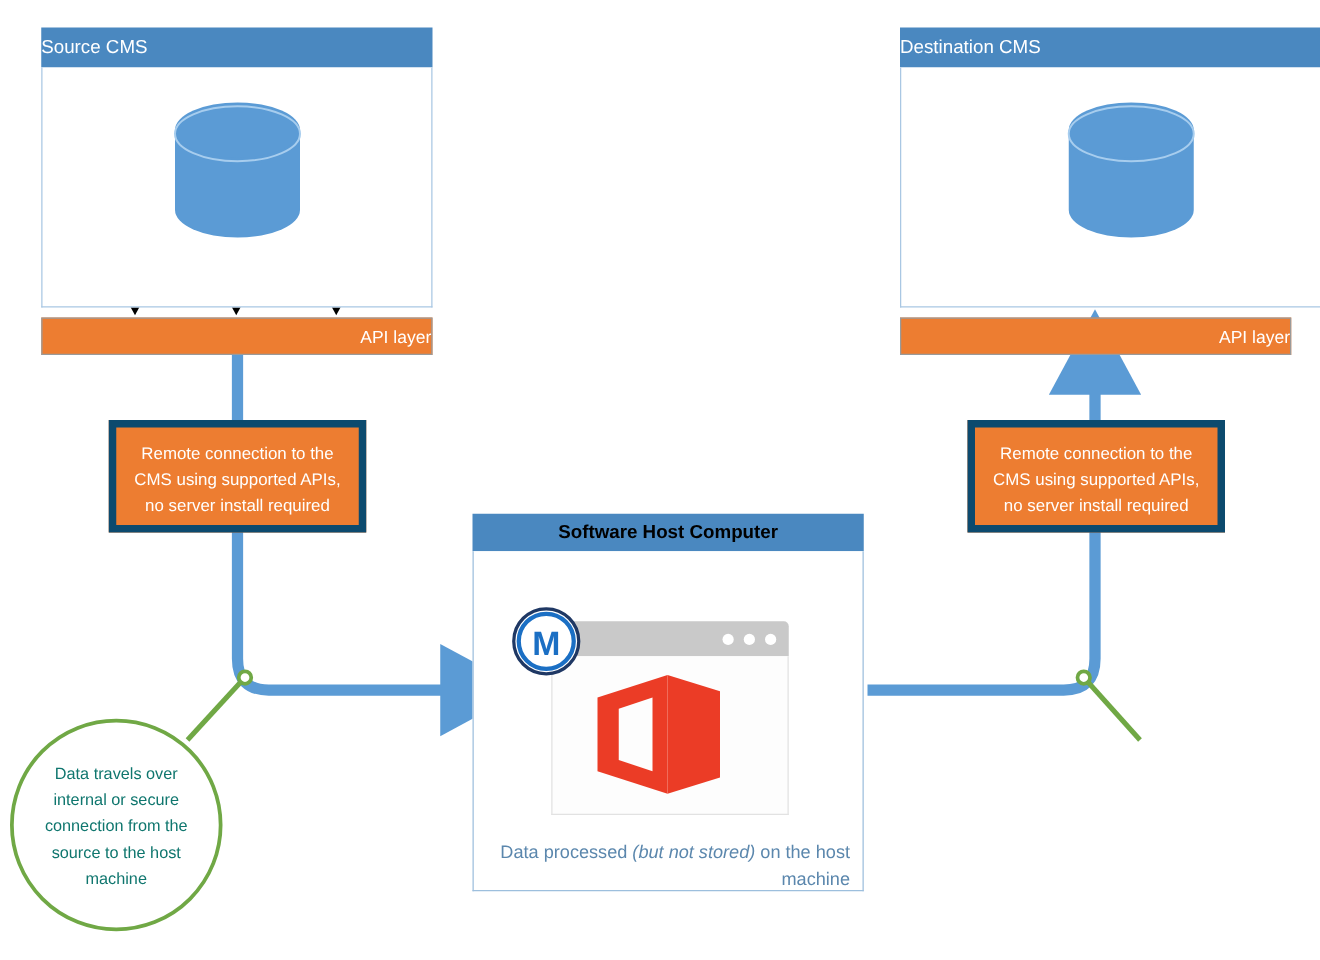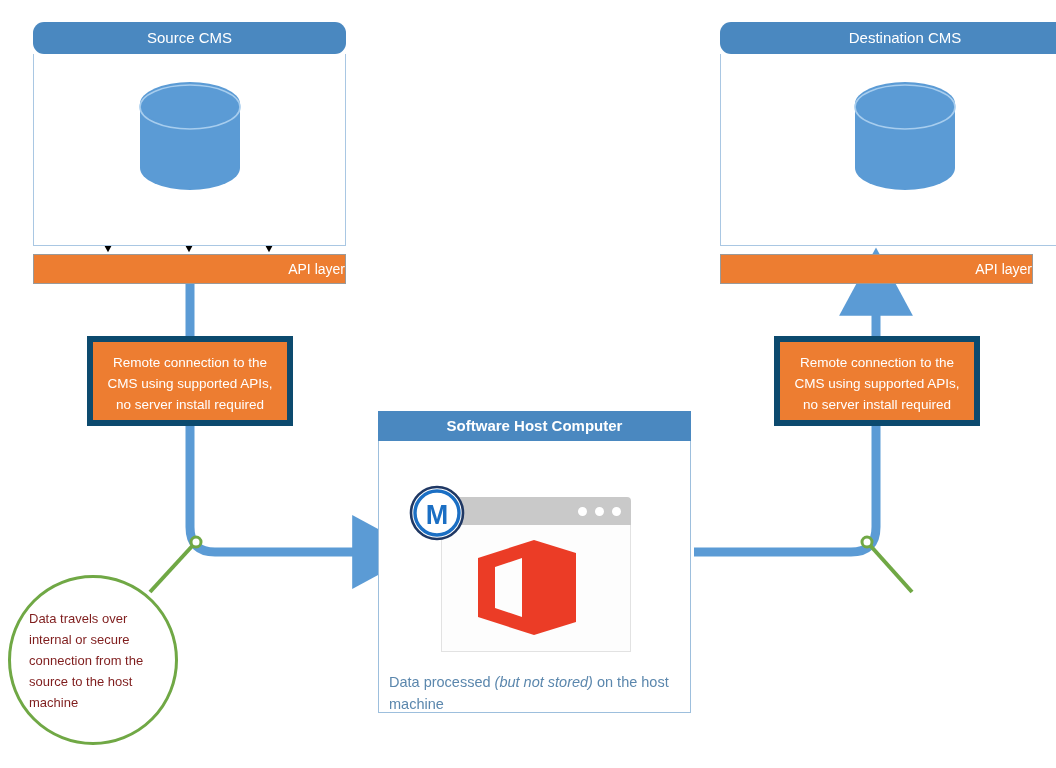--- a/index.html
+++ b/index.html
@@ -30,25 +30,24 @@
   
   .cms-panel {
     position: absolute;
     z-index: 3;
     box-sizing: border-box;
   }
   .cms-header {
     background: #4a88c0;
     color: #ffffff;
     font-size: 15px;
-    text-align: center;
+    text-align: left;
     line-height: 32px;
     height: 32px;
     box-sizing: border-box;
-    border-radius: 11px;
   }
   .cms-body {
     background: #ffffff;
     border: 1px solid #a9c7e3;
     border-top: none;
     box-sizing: border-box;
     position: relative;
   }
 
   
@@ -87,42 +86,42 @@
   }
 
   
   #host-panel {
     position: absolute;
     z-index: 6;
     box-sizing: border-box;
   }
   #host-header {
     background: #4a88c0;
-    color: #ffffff;
+    color: #000000;
     font-size: 15px;
     font-weight: bold;
     text-align: center;
     line-height: 30px;
     height: 30px;
     box-sizing: border-box;
   }
   #host-body {
     background: #ffffff;
     border: 1px solid #9dbfdd;
     border-top: none;
     box-sizing: border-box;
     height: 272px;
     position: relative;
   }
   #host-caption {
     position: absolute;
     left: 10px;
     right: 10px;
     top: 230px;
-    text-align: left;
+    text-align: right;
     color: #5b87ad;
     font-size: 14.5px;
     line-height: 22px;
   }
   #host-caption i { font-style: italic; }
 
   
   #browser-mock {
     position: absolute;
     left: 62px;
@@ -166,23 +165,24 @@
   }
 
   
   .green-circle {
     position: absolute;
     z-index: 7;
     border: 3px solid #70a845;
     border-radius: 50%;
     background: #ffffff;
     box-sizing: border-box;
-    color: #7f1d1d;
+    color: #0f766e;
     font-size: 13px;
     line-height: 21px;
+    text-align: center;
     display: flex;
     align-items: center;
     justify-content: center;
   }
   .green-circle span {
     display: block;
     padding: 0 18px;
   }
 </style>
 </head>

